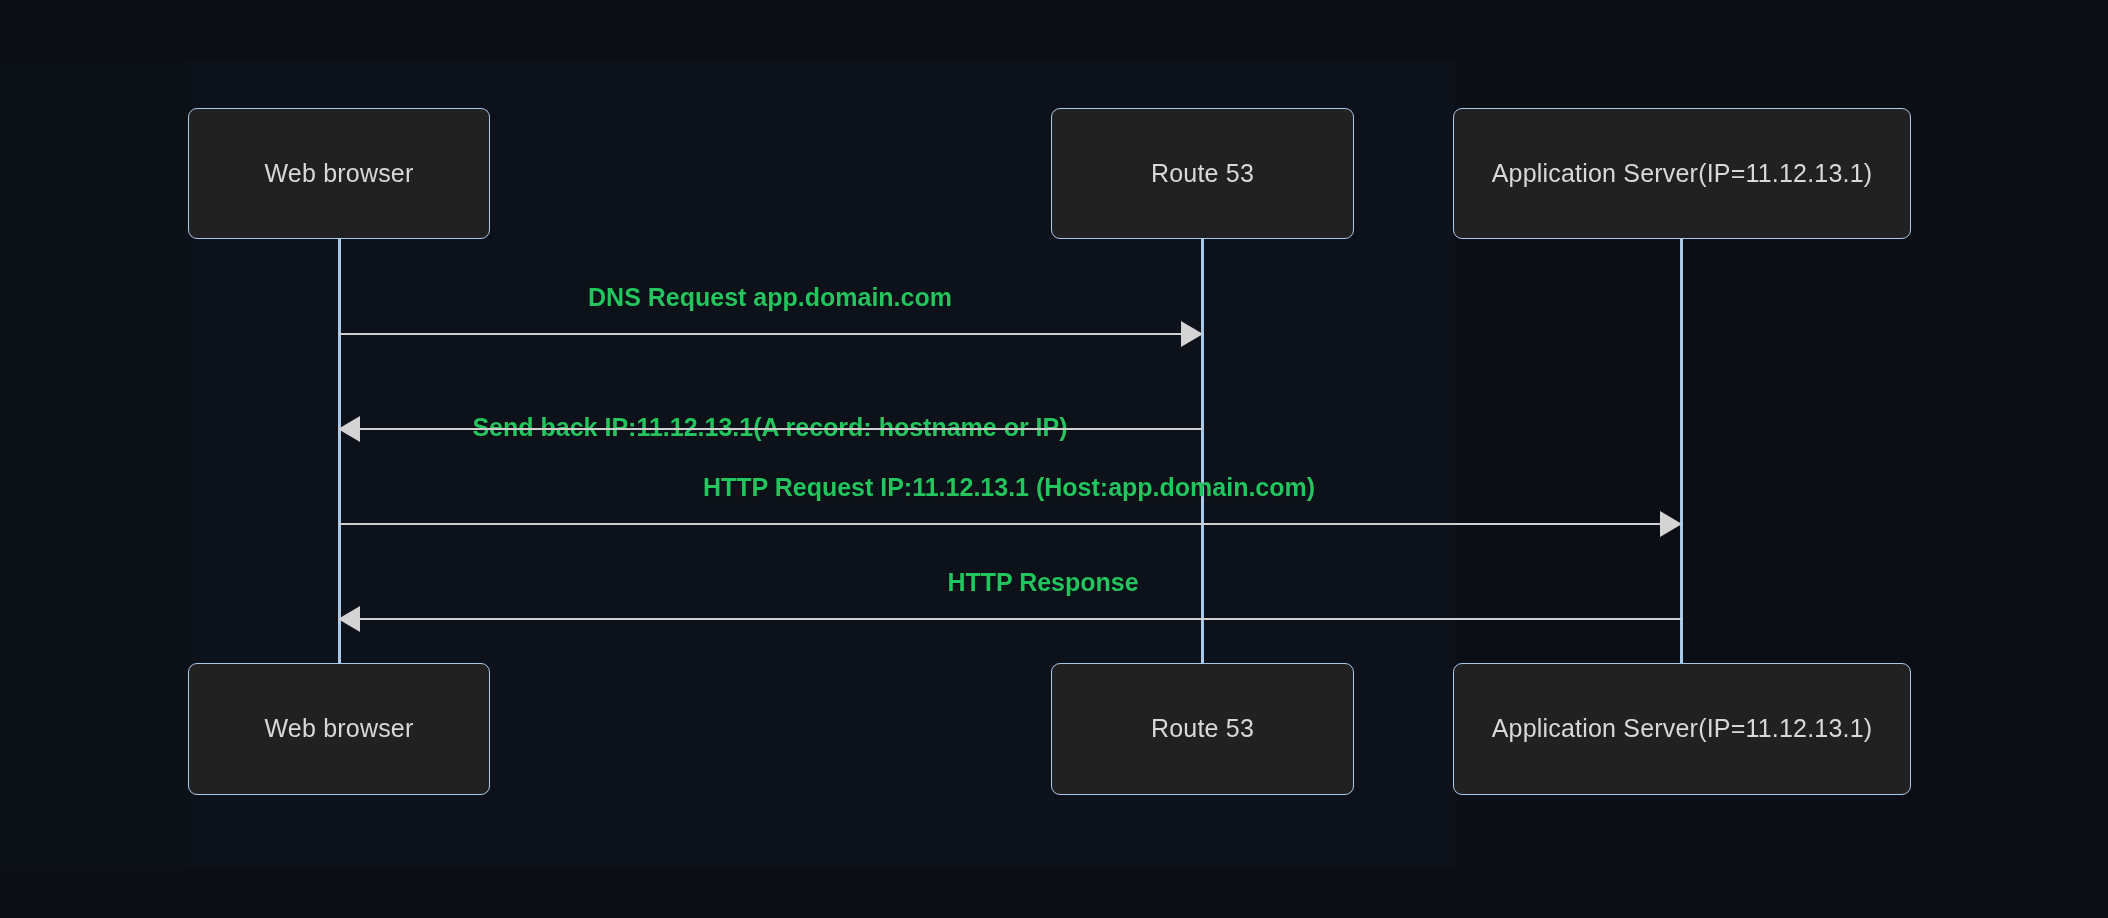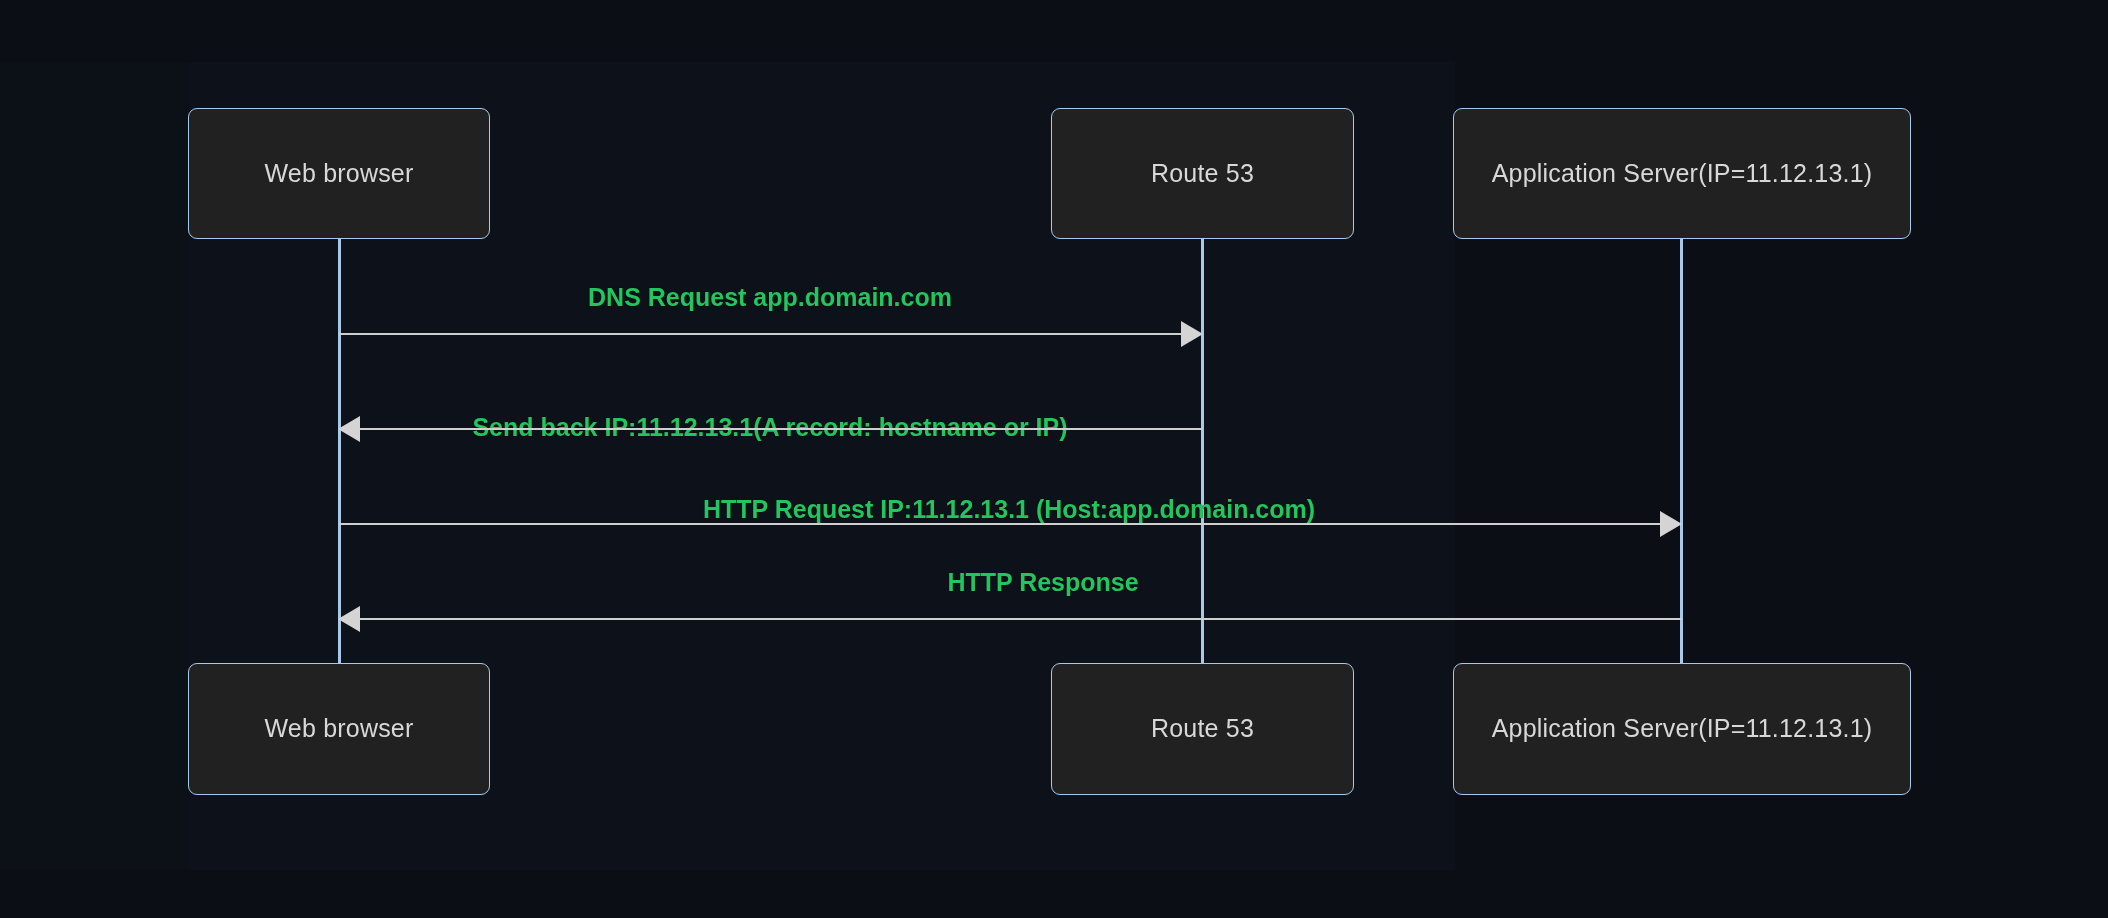--- a/index.html
+++ b/index.html
@@ -123,21 +123,21 @@
   </div>
 
   <div class="msg-label" style="left:770px; top:283px;">DNS Request app.domain.com</div>
   <div class="msg-line" style="left:339px; top:333px; width:842px;"></div>
   <div class="arrowhead right" style="left:1181px; top:321px;"></div>
 
   <div class="msg-label" style="left:770px; top:378px;margin-top:35px;">Send back IP:11.12.13.1(A record: hostname or IP)</div>
   <div class="msg-line" style="left:360px; top:428px; width:842px;"></div>
   <div class="arrowhead left" style="left:338px; top:416px;"></div>
 
-  <div class="msg-label" style="left:1009px; top:473px;margin-top:22px;">HTTP Request IP:11.12.13.1 (Host:app.domain.com)</div>
+  <div class="msg-label" style="left:1009px; top:473px;">HTTP Request IP:11.12.13.1 (Host:app.domain.com)</div>
   <div class="msg-line" style="left:339px; top:523px; width:1322px;"></div>
   <div class="arrowhead right" style="left:1660px; top:511px;"></div>
 
   <div class="msg-label" style="left:1043px; top:568px;">HTTP Response</div>
   <div class="msg-line" style="left:360px; top:618px; width:1322px;"></div>
   <div class="arrowhead left" style="left:338px; top:606px;"></div>
 
   <div class="participant bottom" style="left:188px; top:663px; width:302px; height:132px;">
     <span>Web browser</span>
   </div>

